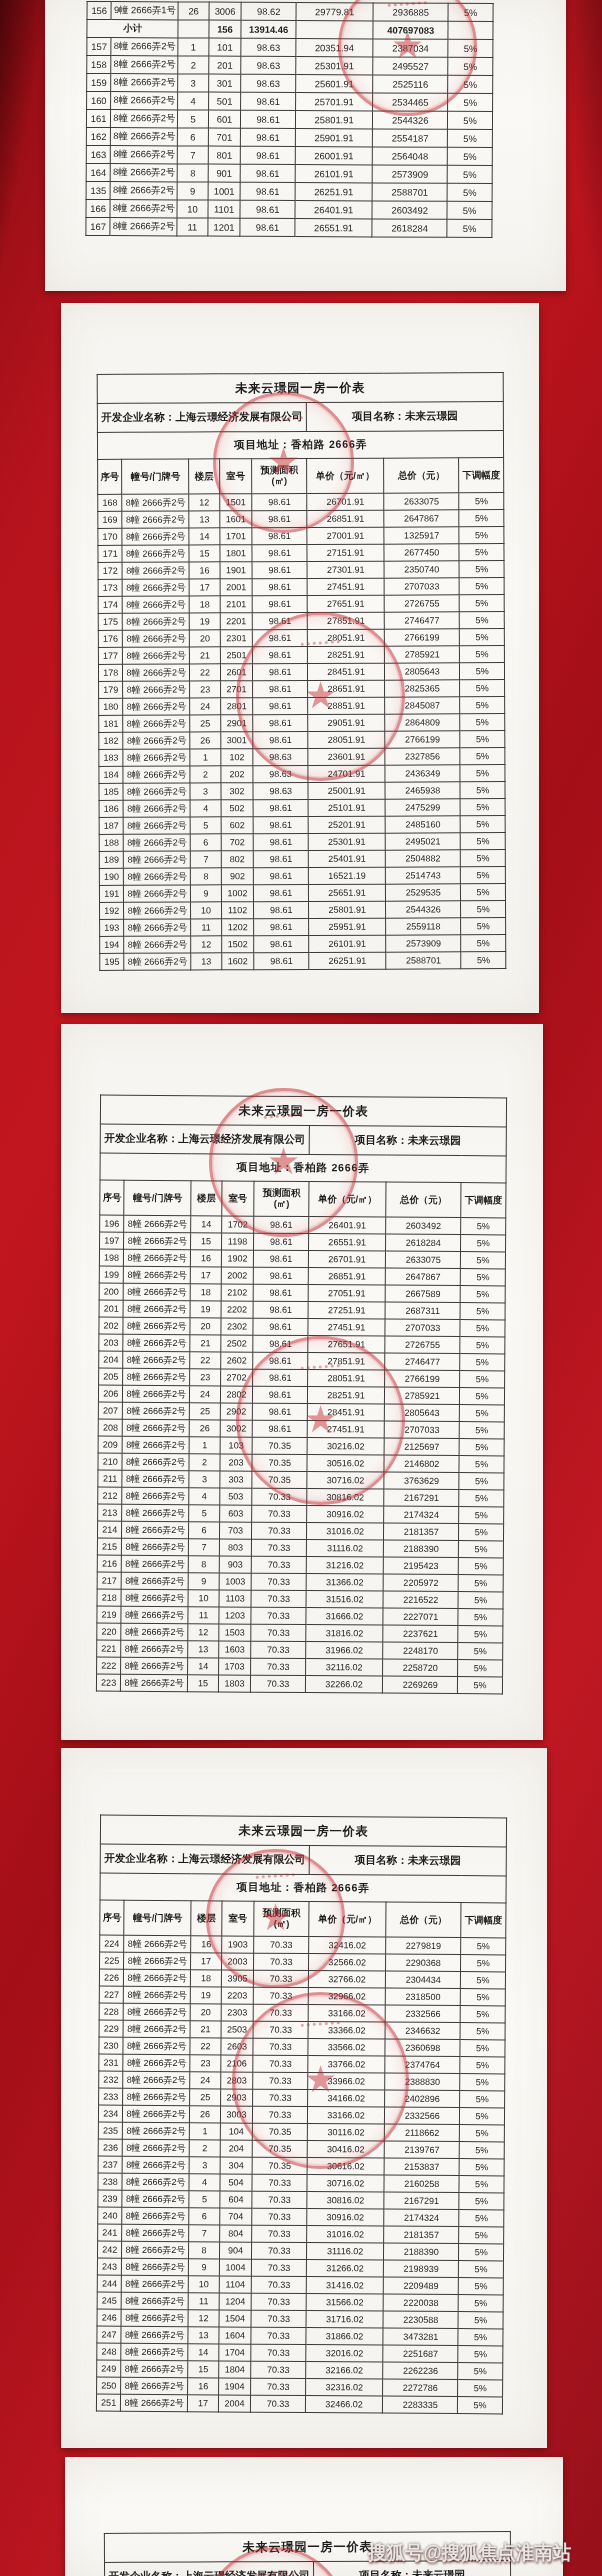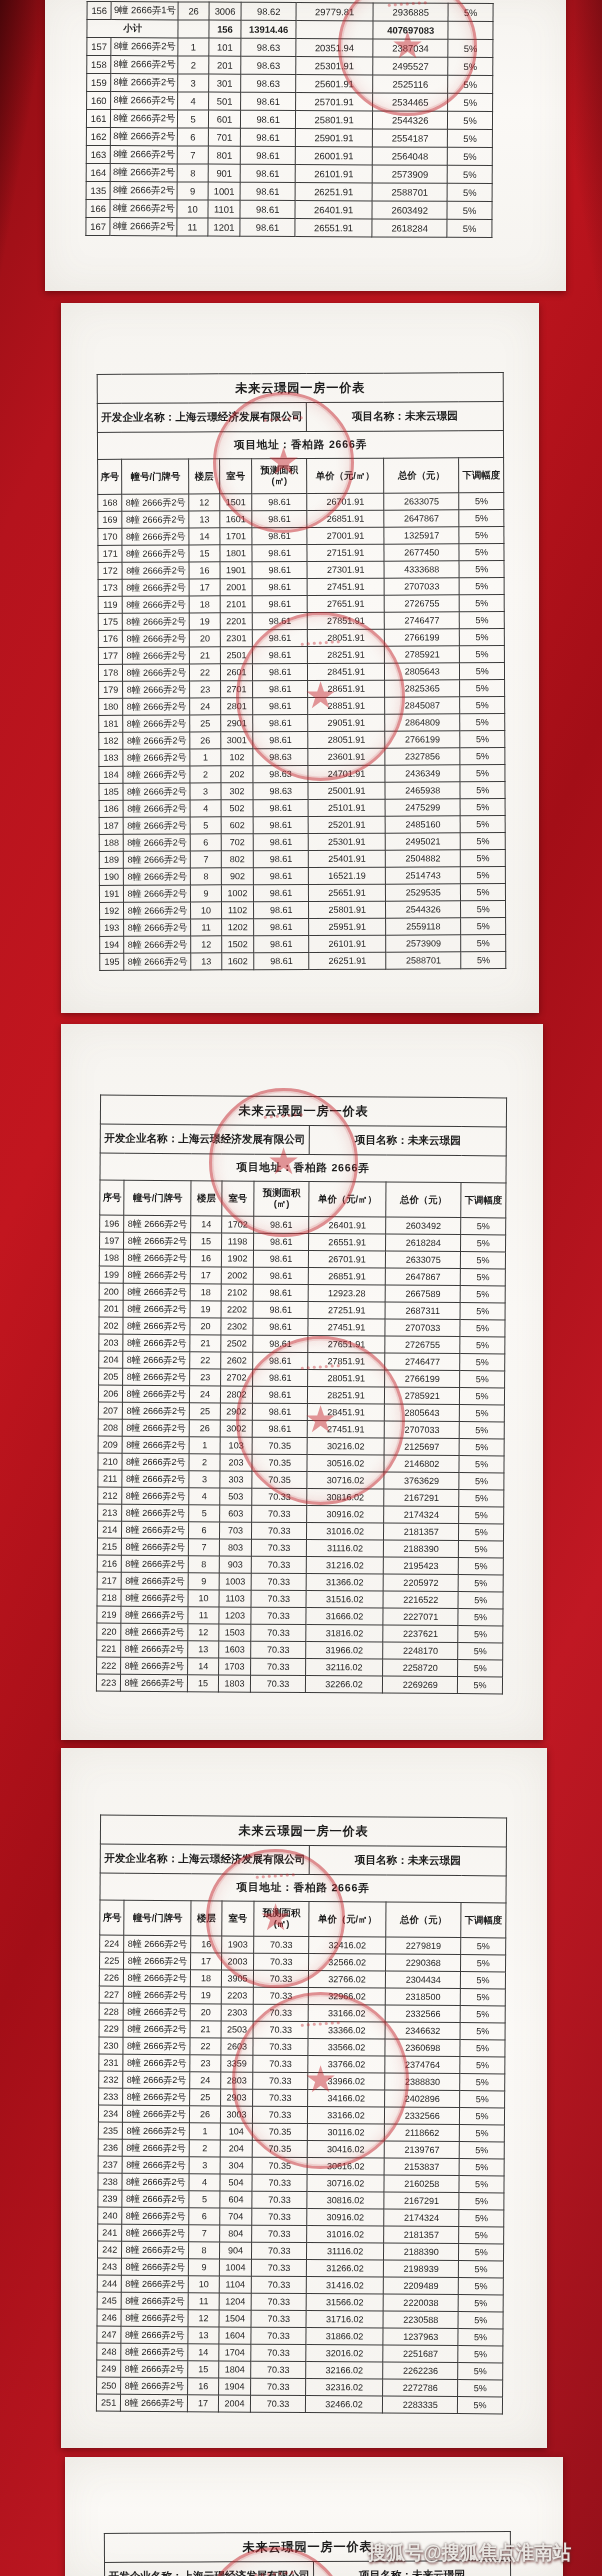--- a/index.html
+++ b/index.html
@@ -291,35 +291,35 @@
               <td>2677450</td>
               <td>5%</td>
             </tr>
             <tr class="row-data">
               <td>172</td>
               <td>8幢 2666弄2号</td>
               <td>16</td>
               <td>1901</td>
               <td>98.61</td>
               <td>27301.91</td>
-              <td>4333688</td>
+              <td>2350740</td>
               <td>5%</td>
             </tr>
             <tr class="row-data">
               <td>173</td>
               <td>8幢 2666弄2号</td>
               <td>17</td>
               <td>2001</td>
               <td>98.61</td>
               <td>27451.91</td>
               <td>2707033</td>
               <td>5%</td>
             </tr>
             <tr class="row-data">
-              <td>119</td>
+              <td>174</td>
               <td>8幢 2666弄2号</td>
               <td>18</td>
               <td>2101</td>
               <td>98.61</td>
               <td>27651.91</td>
               <td>2726755</td>
               <td>5%</td>
             </tr>
             <tr class="row-data">
               <td>175</td>
@@ -612,21 +612,21 @@
               <td>26851.91</td>
               <td>2647867</td>
               <td>5%</td>
             </tr>
             <tr class="row-data">
               <td>200</td>
               <td>8幢 2666弄2号</td>
               <td>18</td>
               <td>2102</td>
               <td>98.61</td>
-              <td>12923.28</td>
+              <td>27051.91</td>
               <td>2667589</td>
               <td>5%</td>
             </tr>
             <tr class="row-data">
               <td>201</td>
               <td>8幢 2666弄2号</td>
               <td>19</td>
               <td>2202</td>
               <td>98.61</td>
               <td>27251.91</td>
@@ -962,21 +962,21 @@
               <td>2603</td>
               <td>70.33</td>
               <td>33566.02</td>
               <td>2360698</td>
               <td>5%</td>
             </tr>
             <tr class="row-data">
               <td>231</td>
               <td>8幢 2666弄2号</td>
               <td>23</td>
-              <td>3359</td>
+              <td>2106</td>
               <td>70.33</td>
               <td>33766.02</td>
               <td>2374764</td>
               <td>5%</td>
             </tr>
             <tr class="row-data">
               <td>232</td>
               <td>8幢 2666弄2号</td>
               <td>24</td>
               <td>2803</td>
@@ -1125,21 +1125,21 @@
               <td>2230588</td>
               <td>5%</td>
             </tr>
             <tr class="row-data">
               <td>247</td>
               <td>8幢 2666弄2号</td>
               <td>13</td>
               <td>1604</td>
               <td>70.33</td>
               <td>31866.02</td>
-              <td>1237963</td>
+              <td>3473281</td>
               <td>5%</td>
             </tr>
             <tr class="row-data">
               <td>248</td>
               <td>8幢 2666弄2号</td>
               <td>14</td>
               <td>1704</td>
               <td>70.33</td>
               <td>32016.02</td>
               <td>2251687</td>

